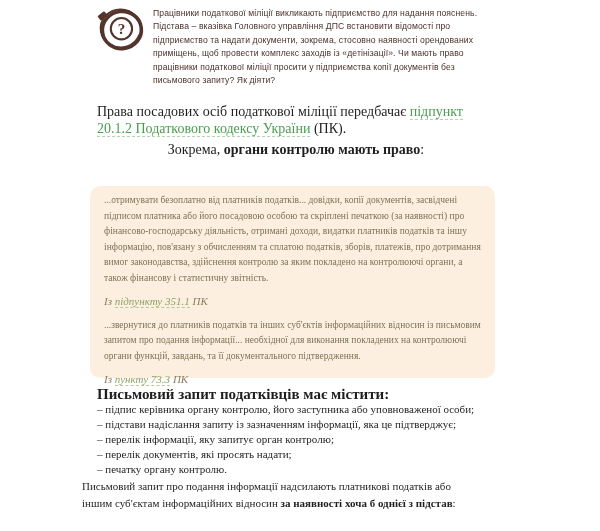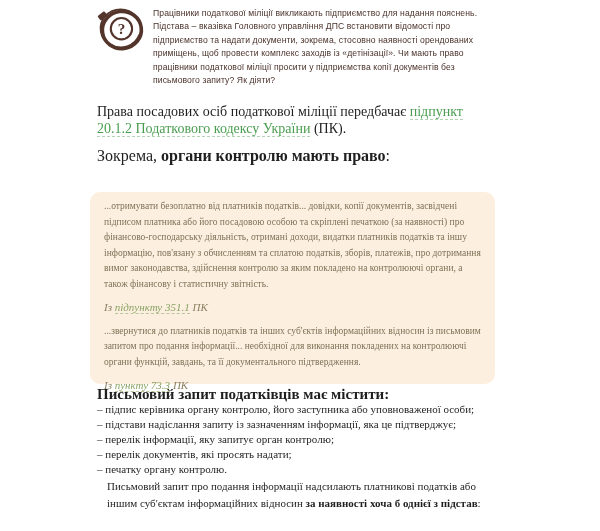--- a/index.html
+++ b/index.html
@@ -50,32 +50,33 @@
   }
   .green-link {
     color: #4a9d4f;
     text-decoration: none;
     border-bottom: 1px dashed #b4d2b4;
     cursor: pointer;
   }
 
   .lead {
     position: absolute;
-    top: 147px;
+    top: 141px;
     left: 97px;
     width: 398px;
-    font-size: 16px;
+    font-size: 14px;
     line-height: 17px;
+    text-align: center;
   }
   .bold { font-weight: bold; }
 
   
   .quote-box {
     position: absolute;
-    top: 192px;
+    top: 186px;
     left: 90px;
     width: 405px;
     height: 192px;
     background: #fcefdf;
     border-radius: 10px;
     padding: 7px 14px 6px 14px;
     color: #7d7257;
     font-size: 9.5px;
     line-height: 15.5px;
   }
@@ -110,21 +111,21 @@
     width: 398px;
     list-style: none;
     font-size: 11px;
     line-height: 15px;
   }
 
   
   .closing {
     position: absolute;
     top: 478px;
-    left: 107px;
+    left: 82px;
     width: 398px;
     font-size: 11px;
     line-height: 17px;
   }
 </style>
 </head>
 <body>
 
 <div class="page">
 

